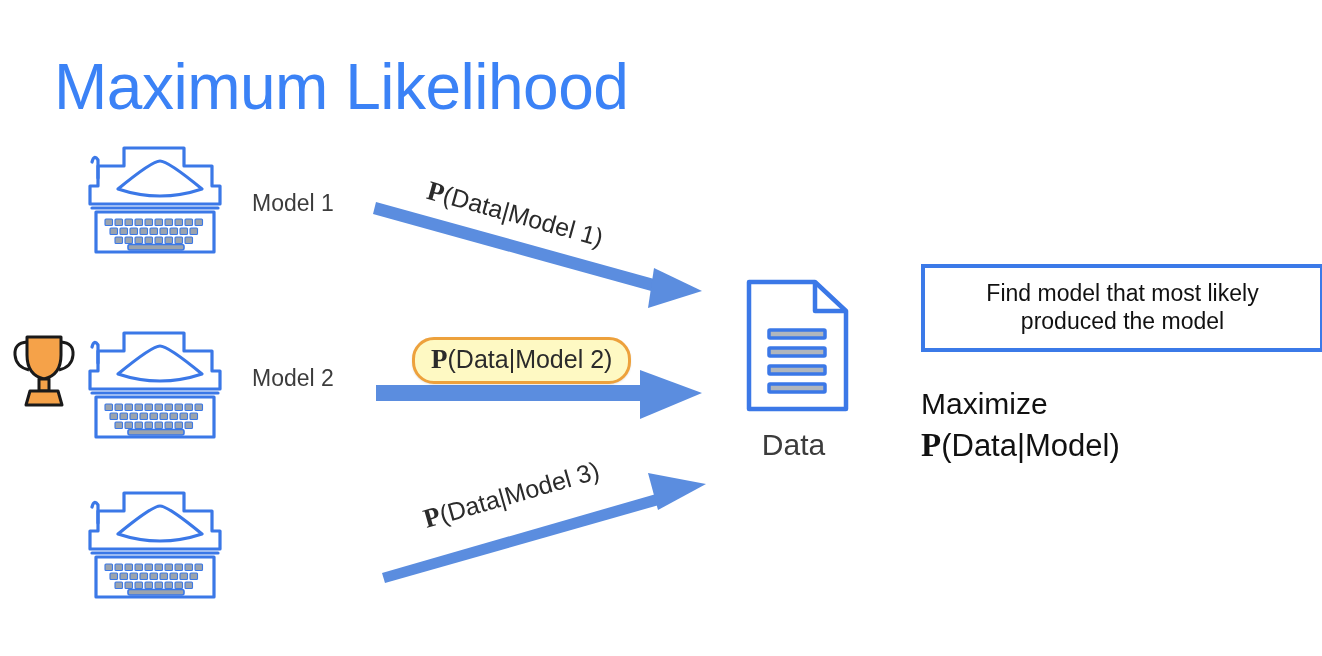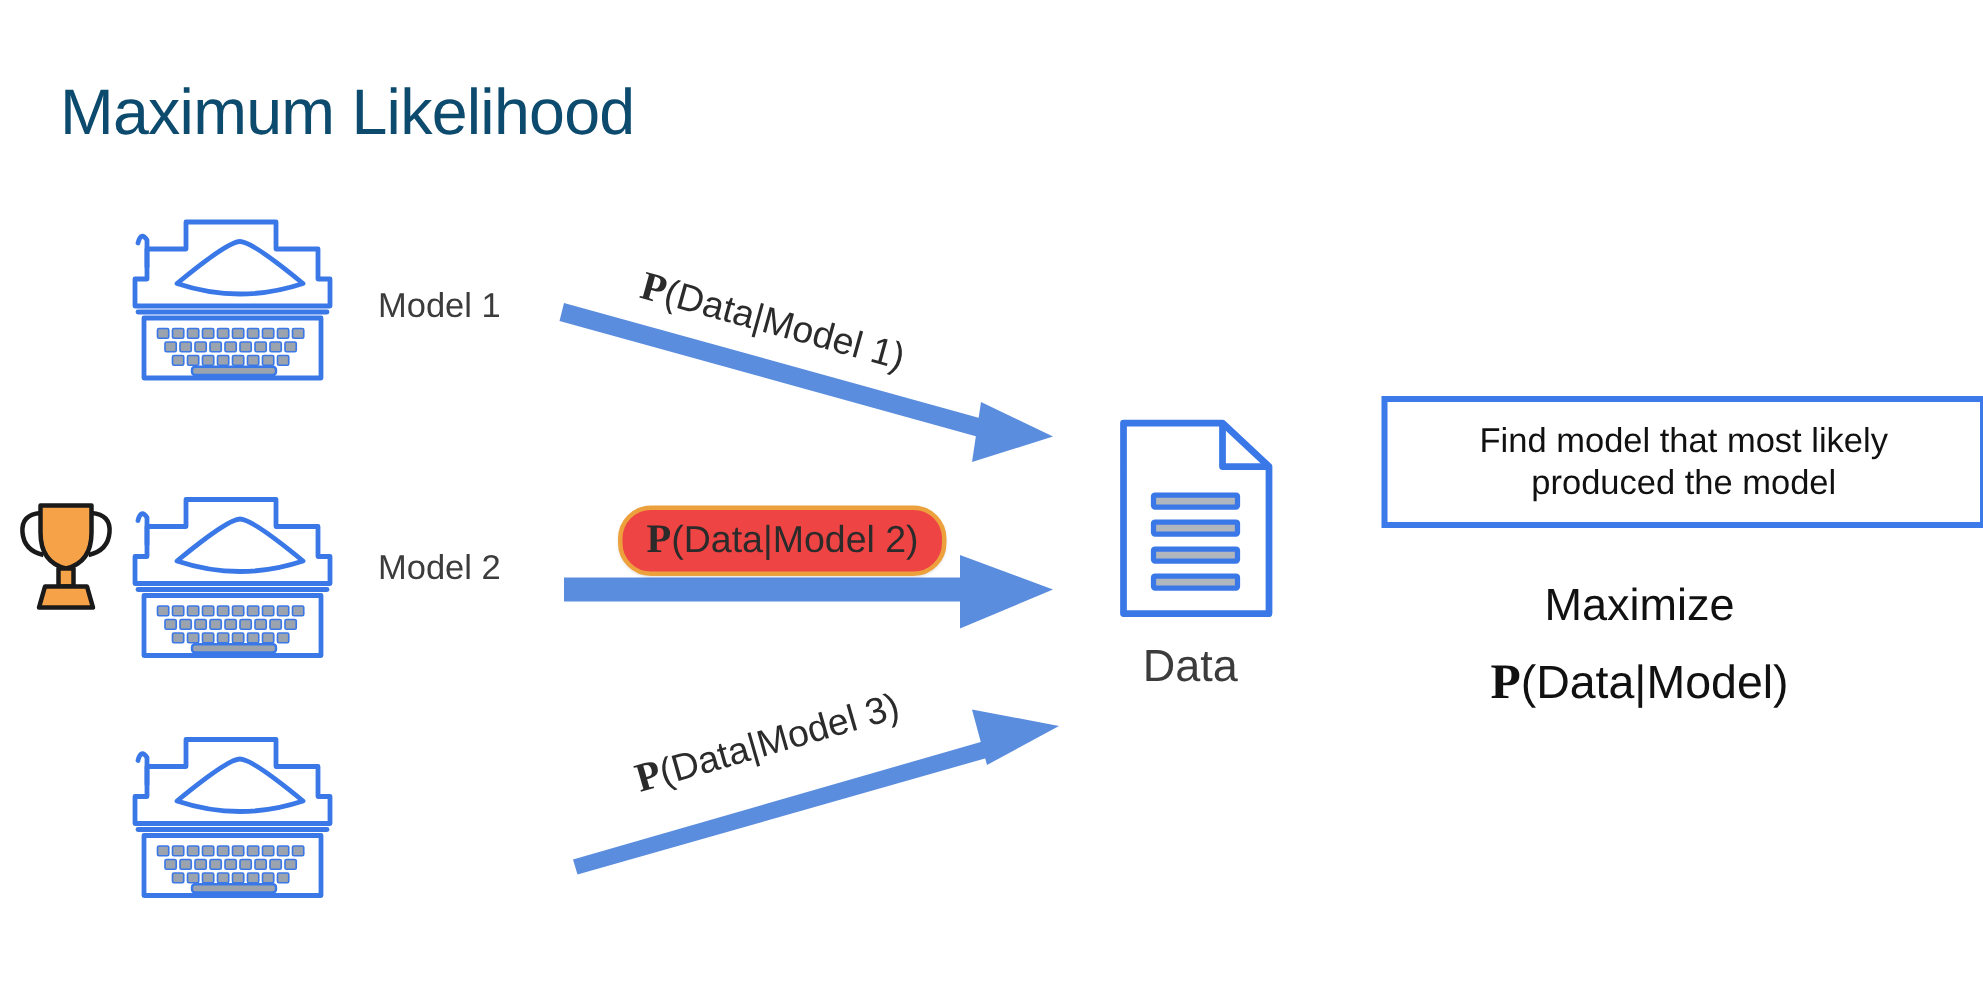--- a/index.html
+++ b/index.html
@@ -16,25 +16,25 @@
     position: relative;
     width: 1322px;
     height: 656px;
     background: #ffffff;
     overflow: hidden;
   }
 
   
   #slide-title {
     position: absolute;
-    left: 40px;
+    left: 54px;
     top: 52px;
-    font-size: 43px;
+    font-size: 64px;
     font-weight: 400;
-    color: #0c4a6e;
+    color: #3b82f6;
     letter-spacing: -0.5px;
     white-space: nowrap;
     line-height: 1.1;
   }
 
   
   .typewriter {
     position: absolute;
     width: 150px;
     height: 120px;
@@ -89,21 +89,21 @@
     transform: rotate(-16deg);
     transform-origin: left top;
   }
 
   
   #prob2-box {
     position: absolute;
     left: 412px;
     top: 337px;
     padding: 4px 16px 6px 16px;
-    background: #ef4444;
+    background: #fef9c3;
     border: 3px solid #eda13c;
     border-radius: 22px;
     box-shadow: 0 1px 2px rgba(0,0,0,0.10);
     white-space: nowrap;
   }
   #prob2-box .prob-text {
     font-size: 25px;
     color: #2b2b2b;
   }
   #prob2-box .pbold {
@@ -154,31 +154,31 @@
     color: #111111;
     line-height: 1.22;
   }
 
   
   #maximize-block {
     position: absolute;
     left: 921px;
     top: 385px;
     width: 344px;
-    text-align: center;
+    text-align: left;
     color: #111111;
   }
   #maximize-word {
     font-size: 30px;
     line-height: 1.25;
   }
   #maximize-formula {
     font-size: 31px;
     line-height: 1.25;
-    margin-top: 12px;
+    margin-top: 2px;
   }
   #maximize-formula .pbold {
     font-family: "Liberation Serif", serif;
     font-weight: bold;
     font-size: 33px;
   }
 </style>
 </head>
 <body>
 

